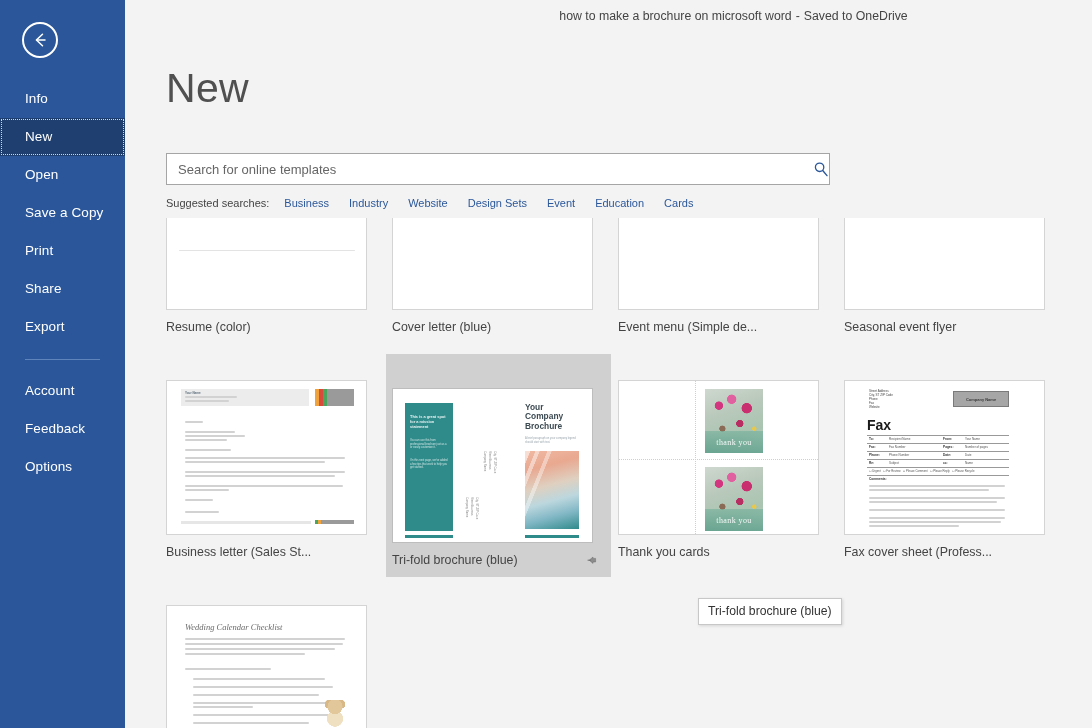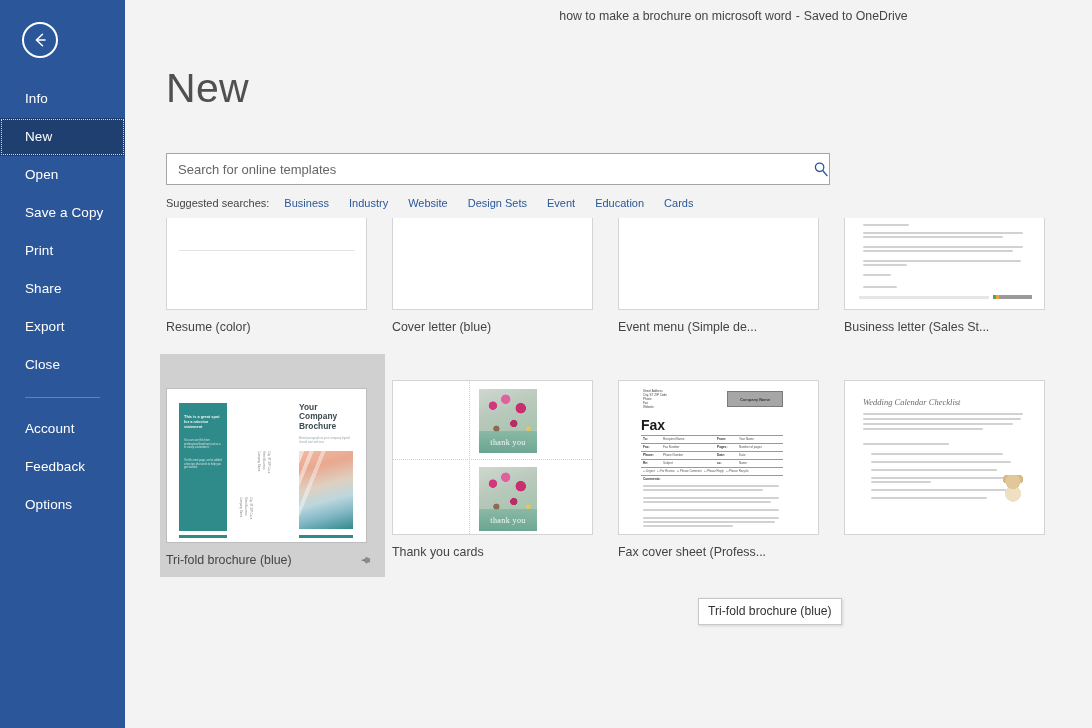--- a/index.html
+++ b/index.html
@@ -206,21 +206,20 @@
       </svg>
     </div>
     <div class="nav-list">
       <div class="nav-item"><span>Info</span></div>
       <div class="nav-item selected"><span>New</span></div>
       <div class="nav-item"><span>Open</span></div>
       <div class="nav-item"><span>Save a Copy</span></div>
       <div class="nav-item"><span>Print</span></div>
       <div class="nav-item"><span>Share</span></div>
       <div class="nav-item"><span>Export</span></div>
-      <div class="nav-item"><span>Close</span></div>
       <div class="nav-sep"></div>
       <div class="nav-item"><span>Account</span></div>
       <div class="nav-item"><span>Feedback</span></div>
       <div class="nav-item"><span>Options</span></div>
     </div>
   </div>
 
   <div id="main">
 
     <div id="titlebar">
@@ -296,20 +295,41 @@
                 
                 
               </div>
             </div>
             <div class="caption">
               <span class="cap-text">Event menu (Simple de...</span>
             </div>
           </div>
         </div>
 
+        <div class="cell">
+          <div class="card">
+            <div class="thumb-wrap">
+              <div class="doc">
+                
+                
+                
+                
+                
+                
+                
+                
+                
+                
+              </div>
+            </div>
+            <div class="caption">
+              <span class="cap-text">Seasonal event flyer</span>
+            </div>
+          </div>
+        </div>
 
         <div class="cell">
           <div class="card">
             <div class="thumb-wrap">
               <div class="doc">
                 <div class="bl-band" style="left:14px;top:8px;width:128px;height:17px;"></div>
                 <div class="res-k" style="left:18px;top:10px;color:#5a6b7a;">Your Name</div>
                 <div class="ln lt" style="left:18px;top:15px;width:52px;"></div>
                 <div class="ln lt" style="left:18px;top:19px;width:44px;"></div>
                 <div class="bl-swatch" style="left:148px;top:8px;width:4px;height:17px;background:#f0a23c;"></div>

